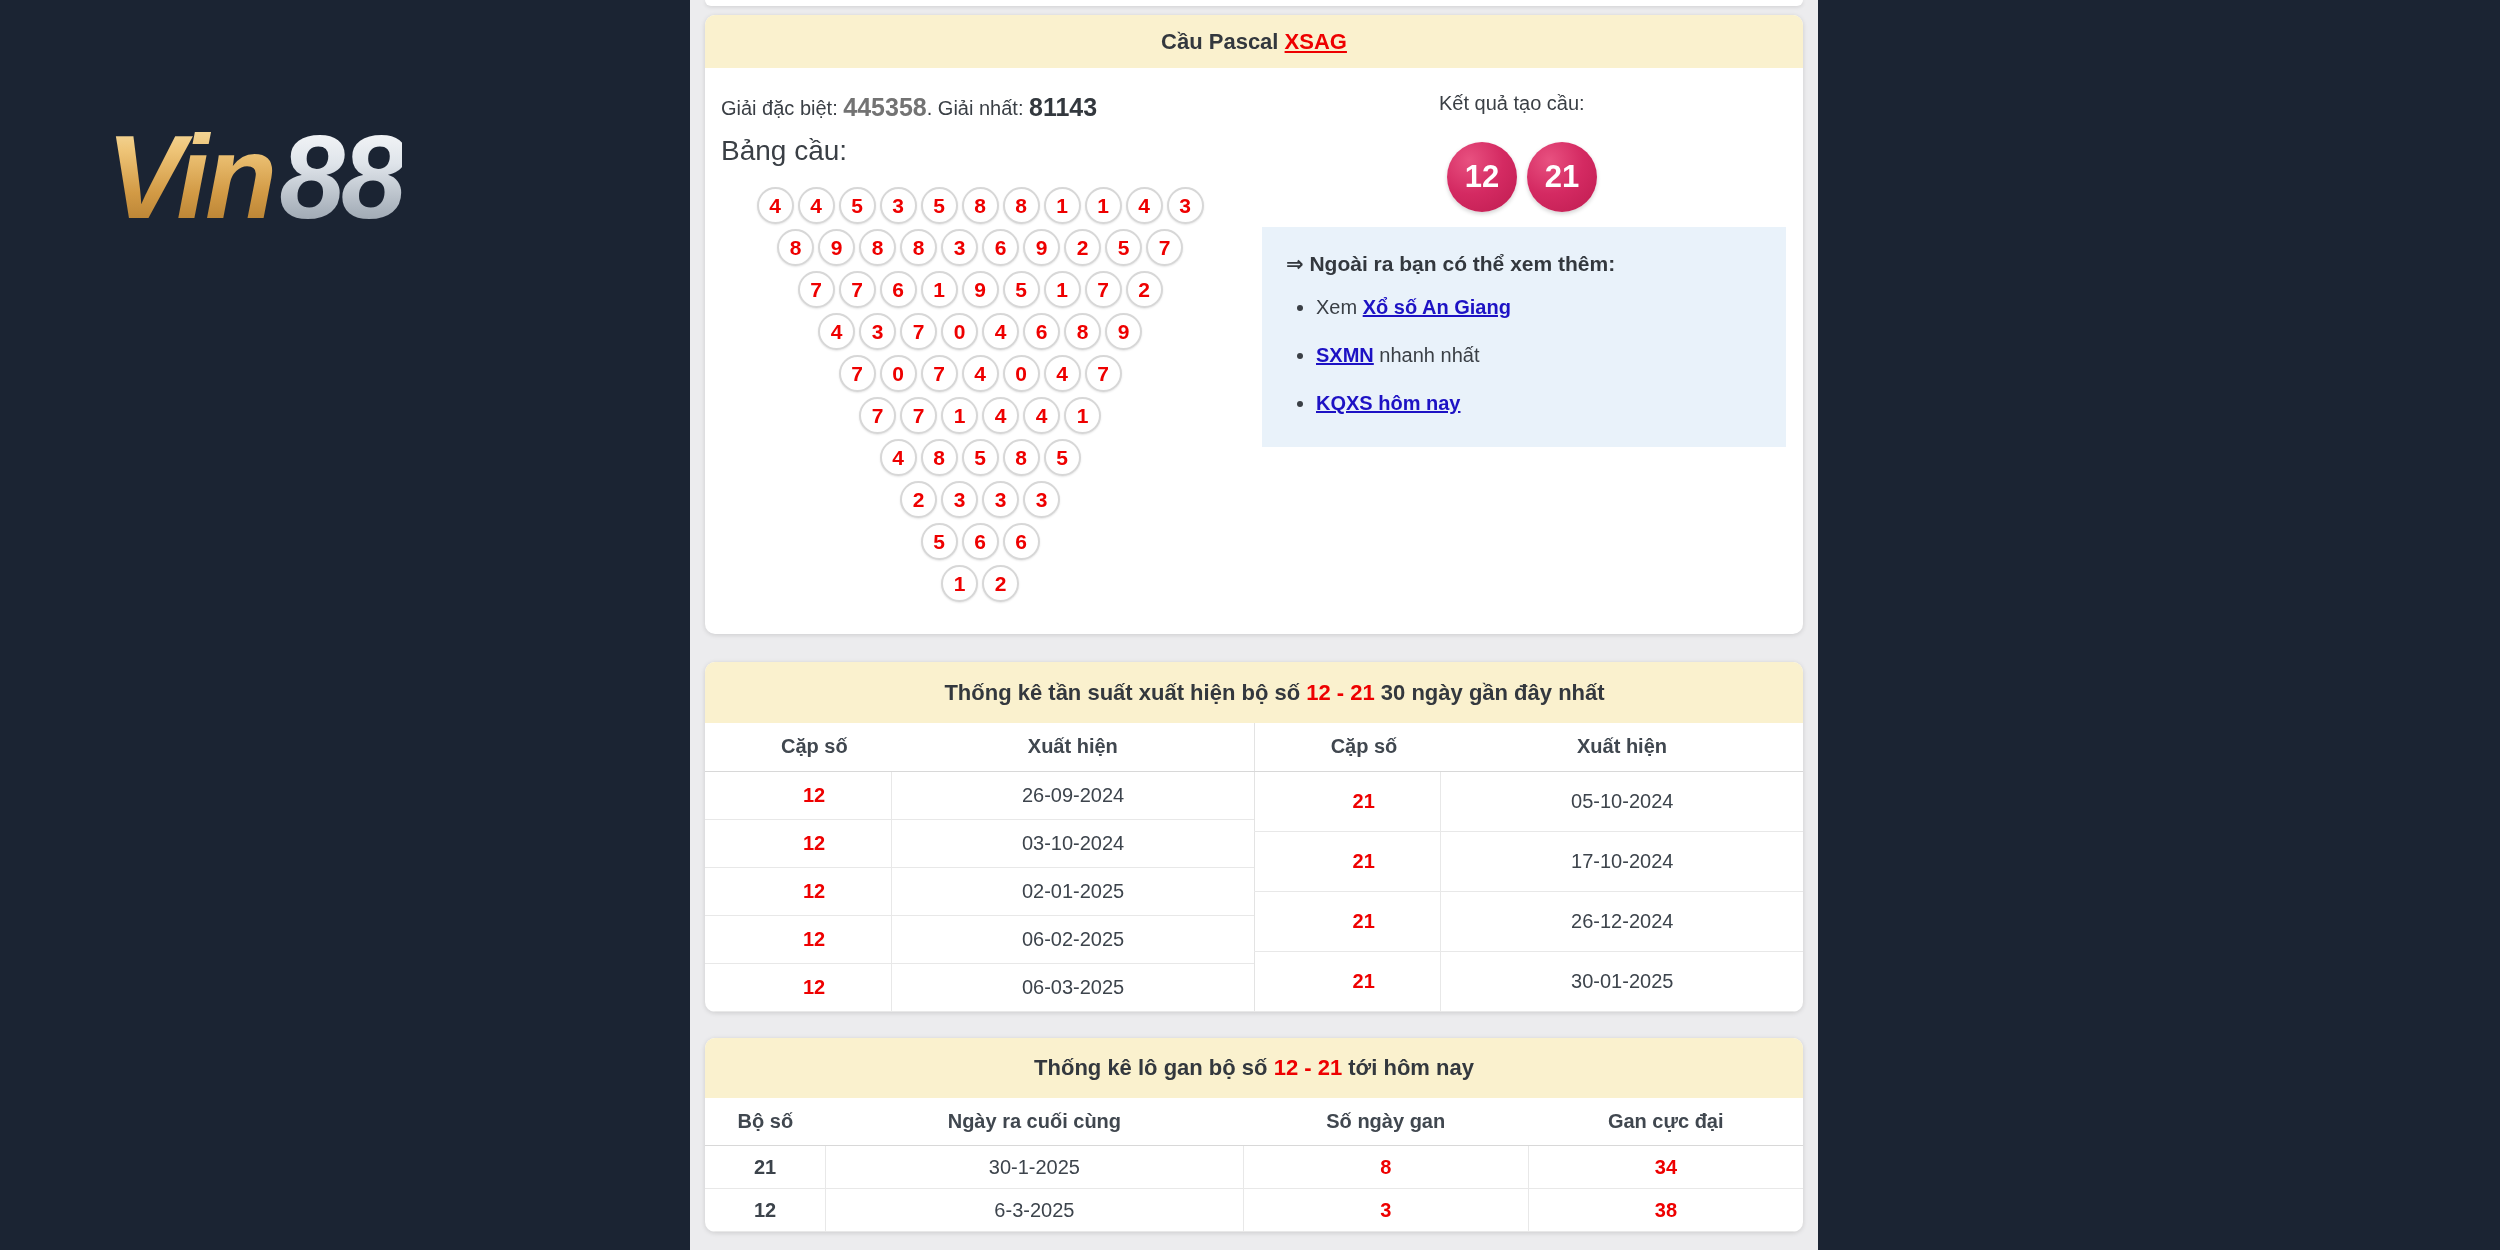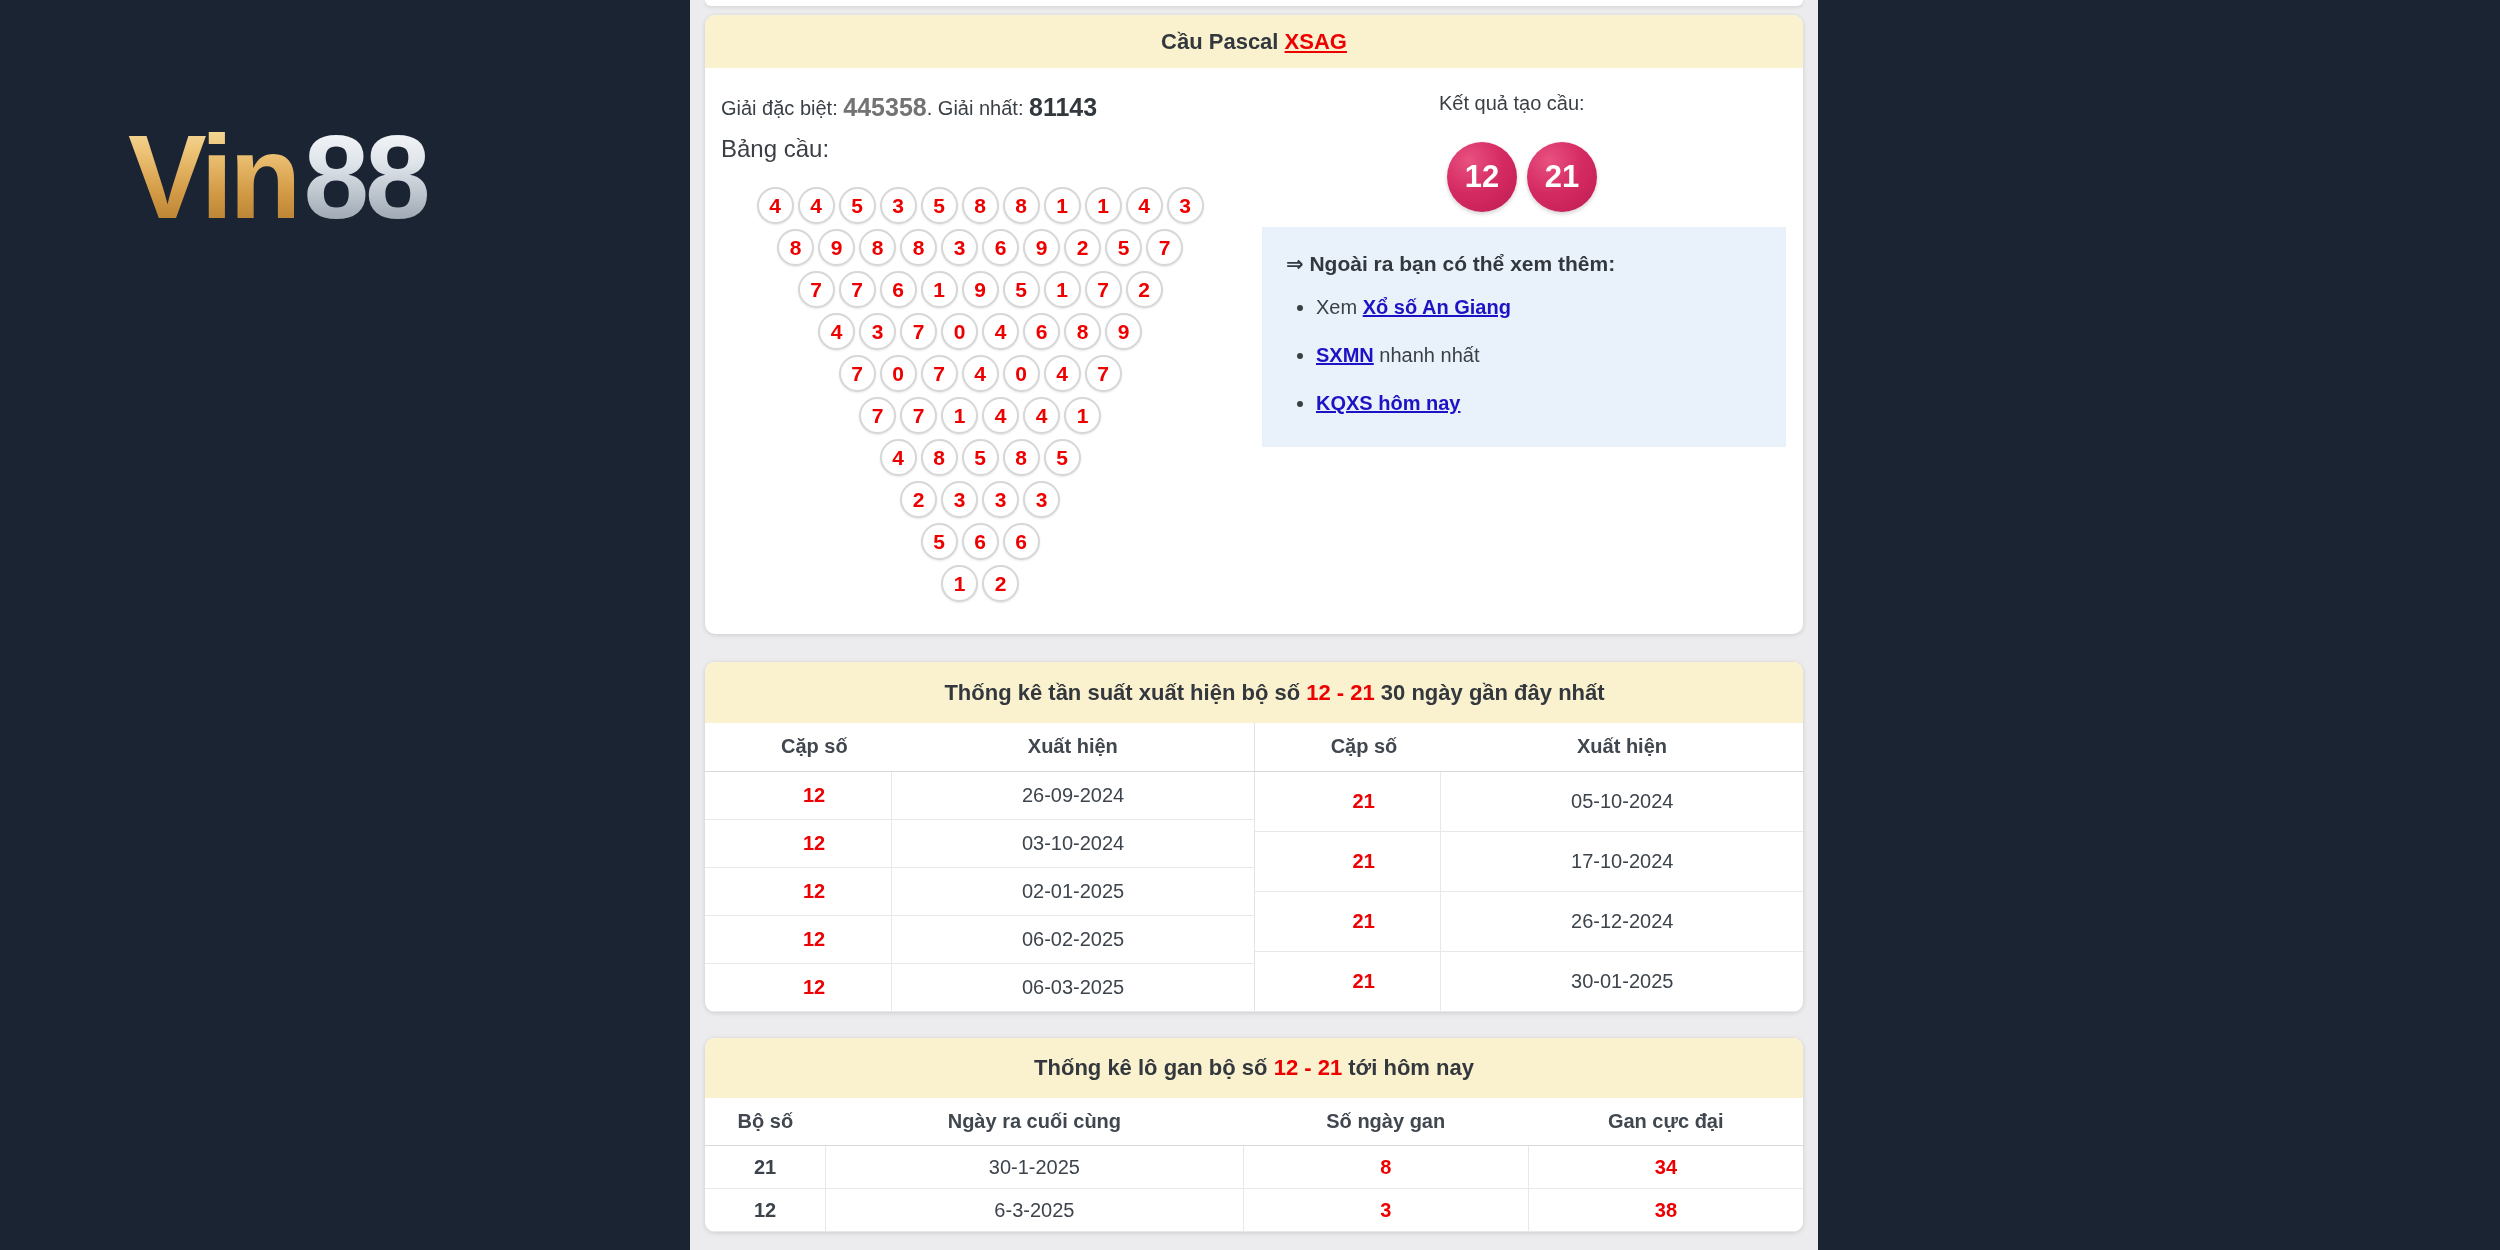--- a/index.html
+++ b/index.html
@@ -4,22 +4,22 @@
 <style>
   * { margin:0; padding:0; box-sizing:border-box; }
   html,body { width:2500px; height:1250px; overflow:hidden; }
   body {
     background:#1b2433;
     font-family:"Liberation Sans","DejaVu Sans",sans-serif;
     position:relative;
   }
   
   .logo {
-    position:absolute; left:128px; top:118px;
-    font-weight:bold; font-size:118px; letter-spacing:-4px;
+    position:absolute; left:106px; top:118px;
+    font-style:italic; font-weight:bold; font-size:118px; letter-spacing:-4px;
     white-space:nowrap; line-height:1;
   }
   .logo-gold {
     background:linear-gradient(180deg,#f9e7b4 0%,#eec477 30%,#d29a45 62%,#a9742a 100%);
     -webkit-background-clip:text; background-clip:text; color:transparent;
     padding-right:6px;
   }
   .logo-silver {
     background:linear-gradient(180deg,#ffffff 0%,#dfe4ea 40%,#aab3bd 75%,#8e97a2 100%);
     -webkit-background-clip:text; background-clip:text; color:transparent;
@@ -45,21 +45,21 @@
   .panel-title span, .prize-line span { white-space:pre-wrap; }
   .red { color:#ee0000; }
   a { cursor:pointer; }
   
   .panel-pascal { position:relative; height:619px; }
   .panel-pascal .panel-title { height:53px; line-height:53px; }
   .title-link { color:#ee0000; text-decoration:underline; font-weight:bold; }
   .prize-line { position:absolute; left:16px; top:79px; font-size:20px; color:#3a3f45; line-height:26px; }
   .prize-big { font-size:25px; font-weight:bold; color:#33383e; vertical-align:-1px; }
   .prize-big.red { color:#737373; }
-  .board-label { position:absolute; left:16px; top:120px; font-size:24px; color:#3a3f45; }
+  .board-label { position:absolute; left:16px; top:120px; font-size:28px; color:#3a3f45; }
   .triangle { position:absolute; left:0; top:172px; width:550px; }
   .tri-row { display:flex; justify-content:center; gap:4px; margin-bottom:5px; }
   .tri-circle {
     width:37px; height:37px; border-radius:50%;
     background:#fff; border:2px solid #d7d7d7;
     box-shadow:0 1px 2px rgba(0,0,0,0.10);
     color:#ee0000; font-weight:bold; font-size:21px;
     display:flex; align-items:center; justify-content:center;
   }
   .result-label { position:absolute; left:734px; top:77px; font-size:20px; color:#3a3f45; }

